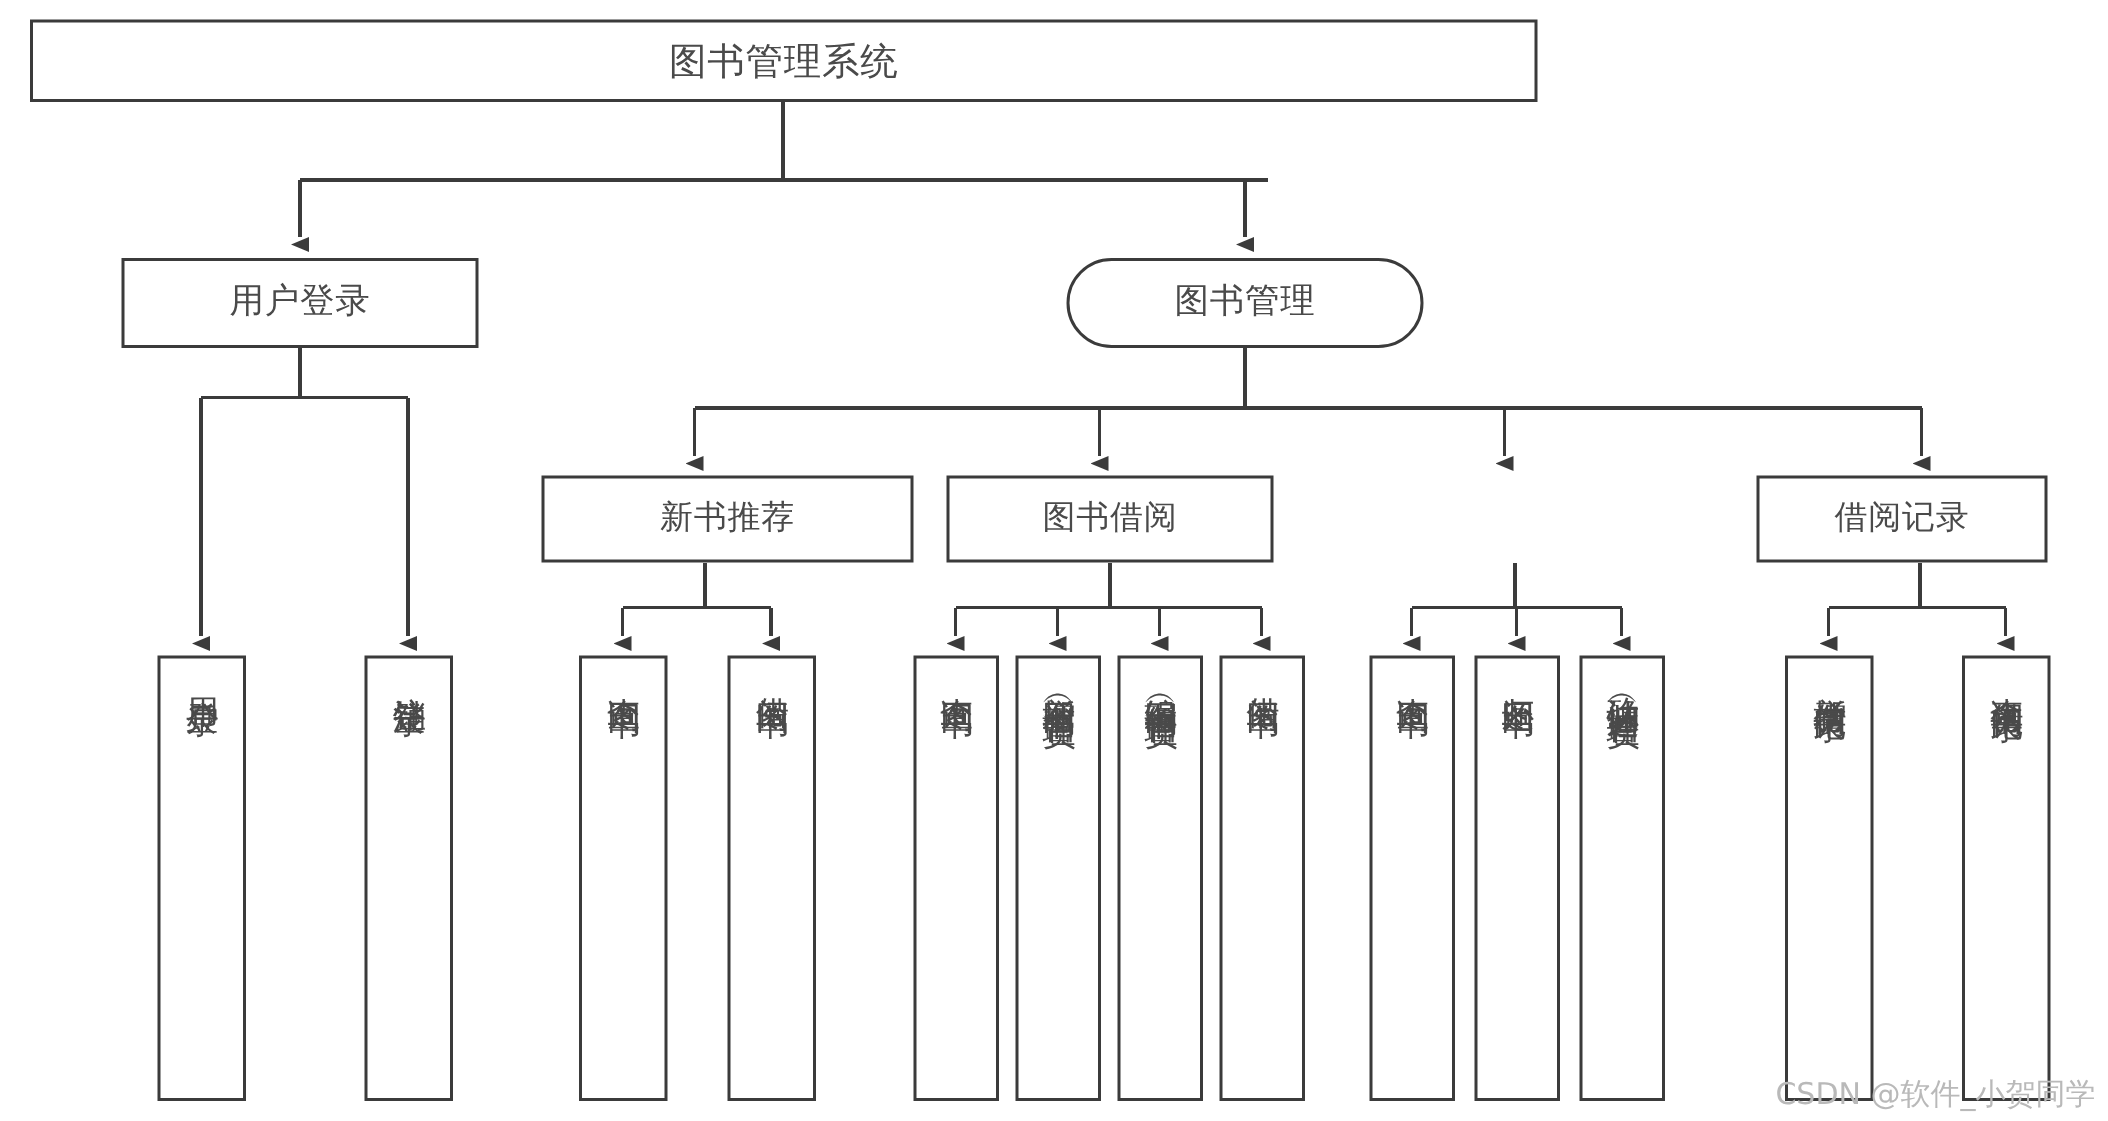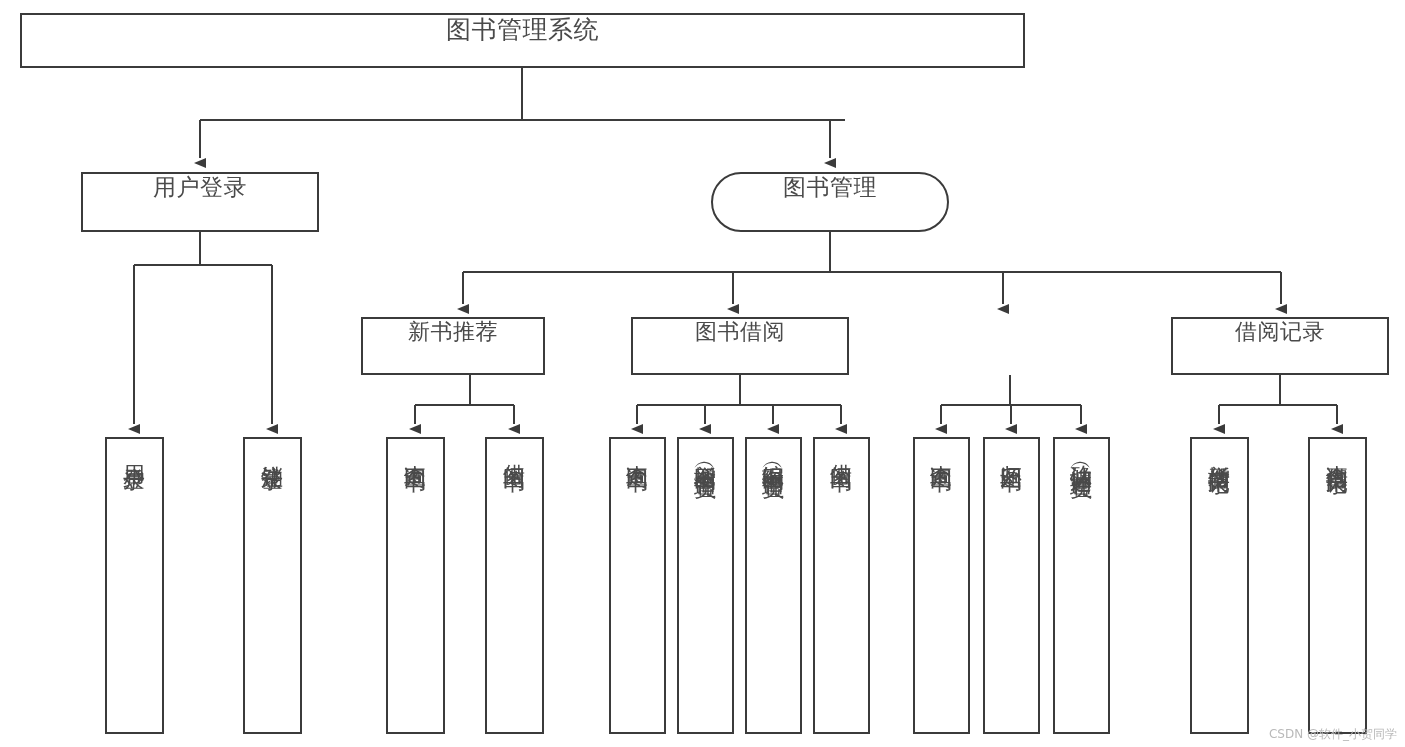--- a/index.html
+++ b/index.html
@@ -27,20 +27,21 @@
     width: 1405px;
     height: 747px;
     pointer-events: none;
   }
   .node {
     position: absolute;
     box-sizing: border-box;
     border: 2px solid #3b3b3b;
     background: #ffffff;
     display: flex;
+    align-items: center;
     justify-content: center;
     color: #4a4a4a;
     z-index: 2;
   }
   .node .label {
     color: #4a4a4a;
     line-height: 1.18;
     letter-spacing: 0.5px;
   }
   .node-root .label { font-size: 25px; }
@@ -56,21 +57,21 @@
     text-orientation: upright;
     font-size: 22px;
     line-height: 1.05;
     letter-spacing: 2px;
     white-space: nowrap;
   }
   #watermark {
     position: absolute;
     right: 8px;
     bottom: 4px;
-    font-size: 12px;
+    font-size: 20px;
     color: #b9b9b9;
     z-index: 5;
     white-space: nowrap;
   }
 </style>
 </head>
 <body>
 
 <div id="diagram-root">
 
@@ -128,27 +129,27 @@
     <span class="label">图书管理系统</span>
   </div>
 
   <div class="node node-l2" style="left:81px; top:172px; width:238px; height:60px;">
     <span class="label">用户登录</span>
   </div>
   <div class="node node-l2" style="left:711px; top:172px; width:238px; height:60px;border-radius:30px;">
     <span class="label">图书管理</span>
   </div>
 
-  <div class="node node-l3" style="left:361px; top:317px; width:184px; height:58px;">
+  <div class="node node-l3" style="left:361px; top:317px; width:248px; height:58px;">
     <span class="label">新书推荐</span>
   </div>
   <div class="node node-l3" style="left:631px; top:317px; width:218px; height:58px;">
     <span class="label">图书借阅</span>
   </div>
-  <div class="node node-l3" style="left:1171px; top:317px; width:218px; height:58px;">
+  <div class="node node-l3" style="left:1171px; top:317px; width:194px; height:58px;">
     <span class="label">借阅记录</span>
   </div>
 
   <div class="node node-leaf" style="left:105px; top:437px; width:59px; height:297px;">
     <span class="label">用户登录</span>
   </div>
   <div class="node node-leaf" style="left:243px; top:437px; width:59px; height:297px;">
     <span class="label">注销登录</span>
   </div>
   <div class="node node-leaf" style="left:386px; top:437px; width:59px; height:297px;">

